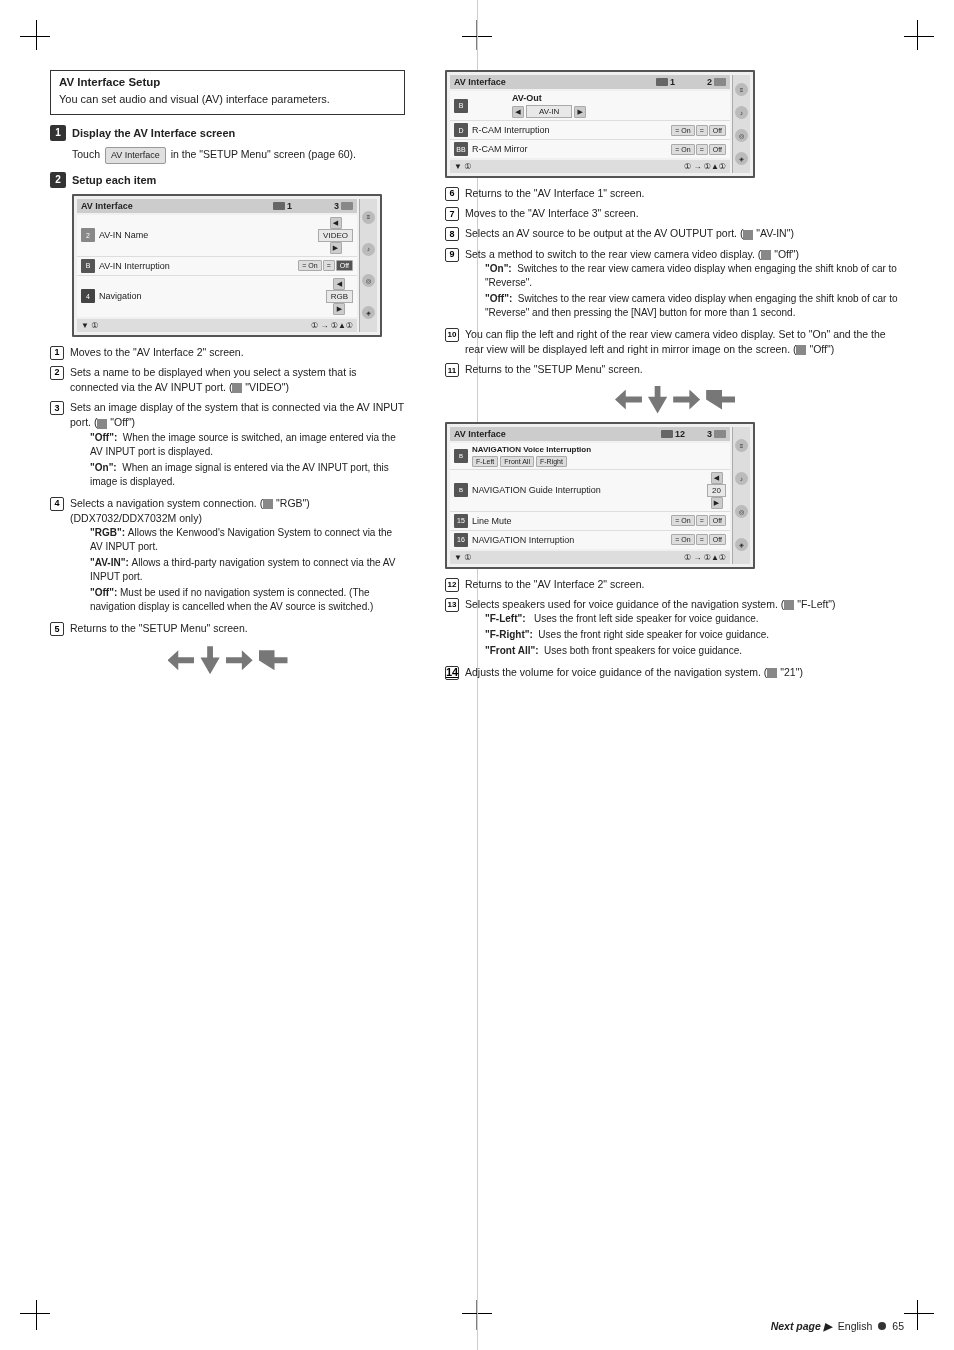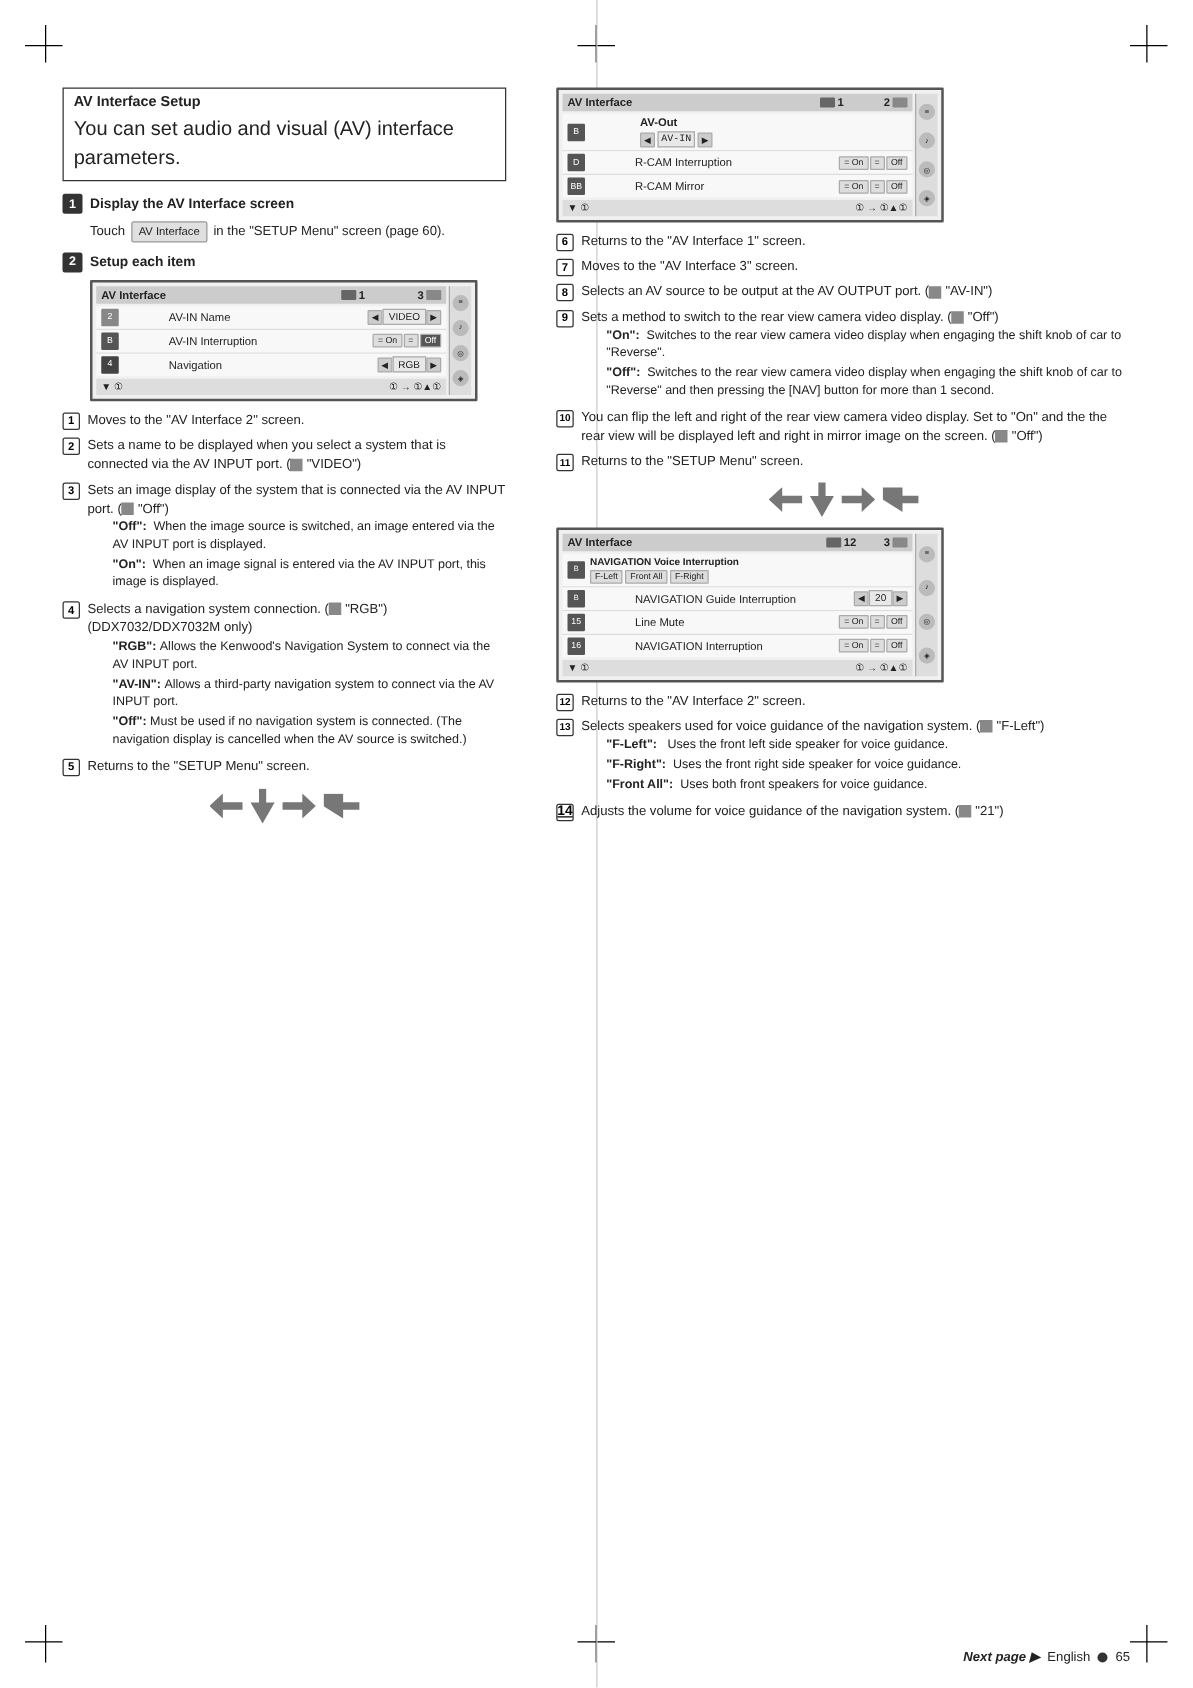--- a/index.html
+++ b/index.html
@@ -73,21 +73,21 @@
       padding: 5px 8px 6px 8px;
       margin-bottom: 10px;
       background: #fff;
     }
     .section-title {
       font-weight: bold;
       font-size: 11.5px;
       margin-bottom: 4px;
     }
     .section-desc {
-      font-size: 16px;
+      font-size: 11px;
       line-height: 1.45;
     }
 
     
     .step-heading {
       display: flex;
       align-items: center;
       margin-bottom: 6px;
       margin-top: 8px;
     }
@@ -185,26 +185,26 @@
       align-items: center;
       justify-content: center;
       font-size: 7px;
       color: #fff;
       margin-right: 4px;
       flex-shrink: 0;
     }
     .screen-row-label {
       flex: 1;
       font-size: 9px;
-      margin-left: 36px;
     }
     .screen-controls {
       display: flex;
       align-items: center;
       margin-left: 4px;
+      flex-direction: column;
     }
     .screen-btn-arrow {
       width: 12px;
       height: 12px;
       background: #ccc;
       border: 1px solid #aaa;
       display: inline-flex;
       align-items: center;
       justify-content: center;
       font-size: 7px;
@@ -480,21 +480,21 @@
             <span style="width:12px;height:8px;background:#888;border-radius:1px;"></span>
           </span>
         </div>
 
         <div class="screen-row">
           <div class="screen-row-icon" style="background:#555;">B</div>
           <div style="flex:1;margin-left:40px;">
             <div style="font-size:9px;font-weight:bold;">AV-Out</div>
             <div style="display:flex;align-items:center;gap:2px;margin-top:2px;">
               <span class="screen-btn-arrow">◀</span>
-              <span style="padding:1px 2px;font-size:8px;background:#e8e8e8;border:1px solid #aaa;font-family:Liberation Mono, monospace;">AV-IN</span>
+              <span style="padding:1px 12px;font-size:8px;background:#e8e8e8;border:1px solid #aaa;">AV-IN</span>
               <span class="screen-btn-arrow">▶</span>
             </div>
           </div>
         </div>
 
         <div class="screen-row">
           <div class="screen-row-icon" style="background:#555;font-size:7px;">D</div>
           <div class="screen-row-label">R-CAM Interruption</div>
           <div class="screen-controls">
             <div class="screen-onoff">

